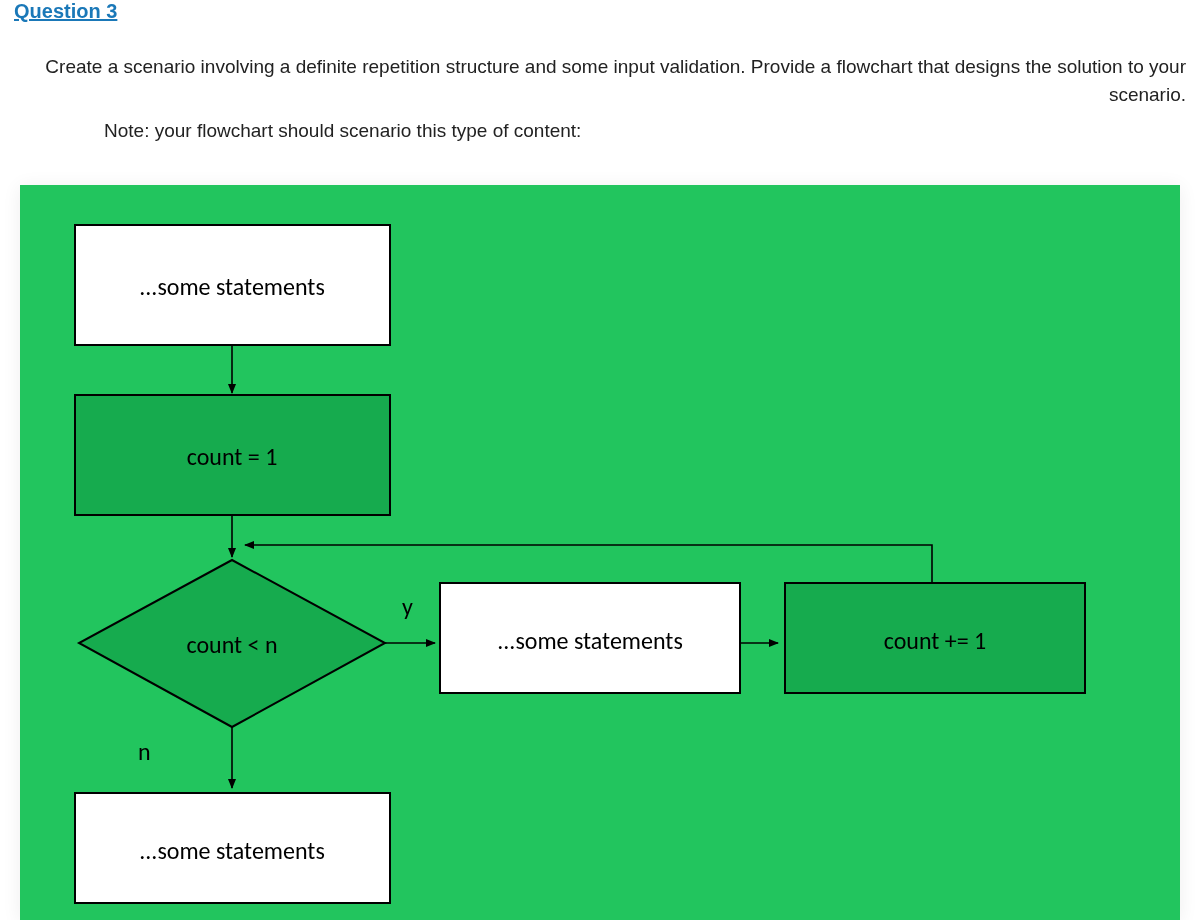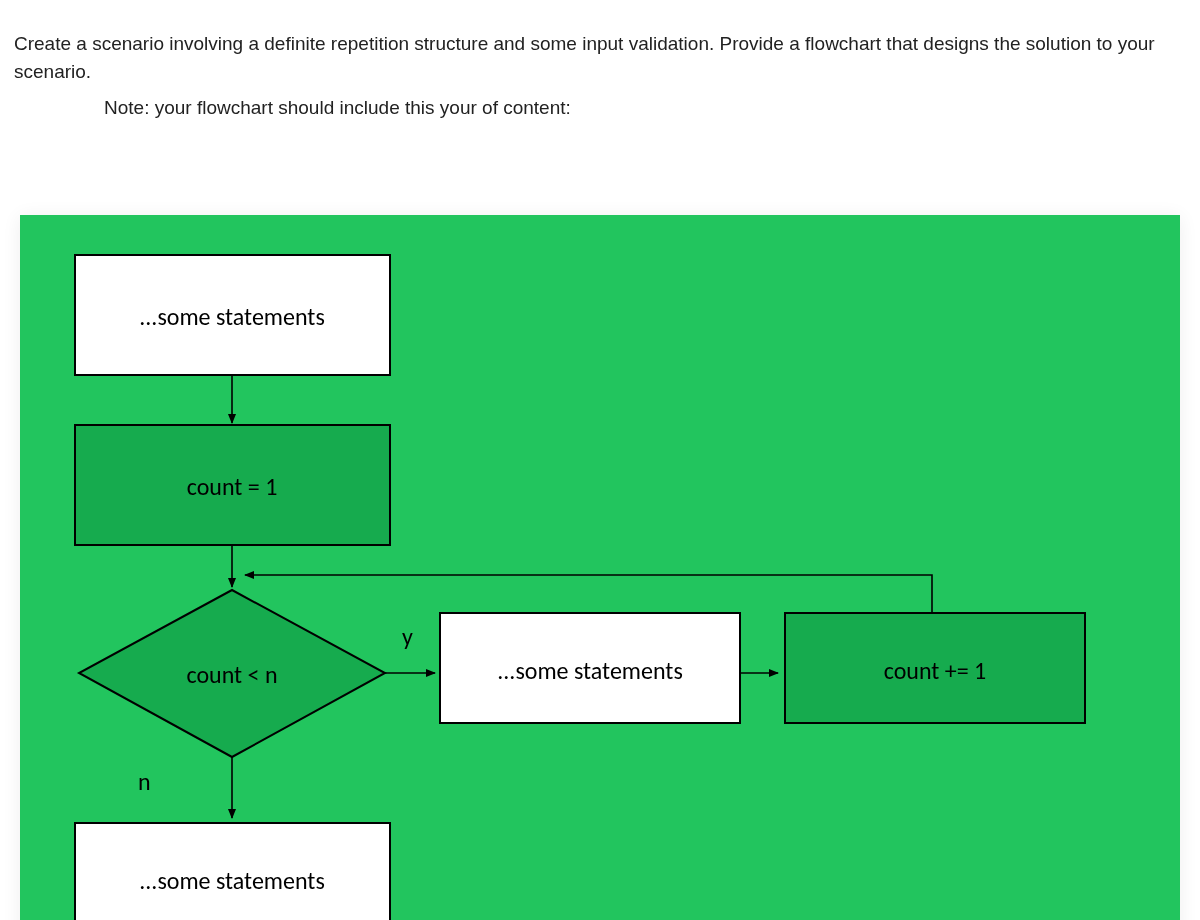--- a/index.html
+++ b/index.html
@@ -20,20 +20,21 @@
     color: #1a78b8;
     font-size: 20px;
     font-weight: 700;
     text-decoration: underline;
     padding-top: 0px;
   }
   .q-body {
     font-size: 19px;
     line-height: 1.45;
     margin-top: 30px;
+    text-align: right;
   }
   .q-note {
     font-size: 19px;
     margin-top: 12px;
     margin-left: 90px;
   }
   .diagram-wrap {
     position: absolute;
     left: 20px;
     right: 20px;
@@ -47,24 +48,25 @@
   .box-green { fill: #16ab4e; stroke: #000; stroke-width: 2; }
   .diamond-green { fill: #16ab4e; stroke: #000; stroke-width: 2; }
   .lbl { font-family: Calibri, Arial, sans-serif; font-size: 24px; }
   .lbl-mid { dominant-baseline: middle; text-anchor: middle; }
   .arrow { stroke: #000; stroke-width: 1.6; fill: none; }
 </style>
 </head>
 <body>
 
 <div class="page">
+  <div class="q-title">Question 3</div>
 
   <div class="q-body">Create a scenario involving a definite repetition structure and some input validation.  Provide a flowchart that designs the solution to your scenario.</div>
 
-  <div class="q-note">Note:  your flowchart should include this your of content:</div>
+  <div class="q-note">Note:  your flowchart should scenario this type of content:</div>
 
   <div class="diagram-wrap">
     <svg width="1160" height="735" viewBox="0 0 1160 735">
       <defs>
         <marker id="arrowhead" markerWidth="10" markerHeight="8" refX="9" refY="4" orient="auto" markerUnits="userSpaceOnUse">
           <path d="M0,0 L10,4 L0,8 Z" fill="#000"></path>
         </marker>
       </defs>
 
       <rect x="55" y="40" width="315" height="120" class="box-white"></rect>

